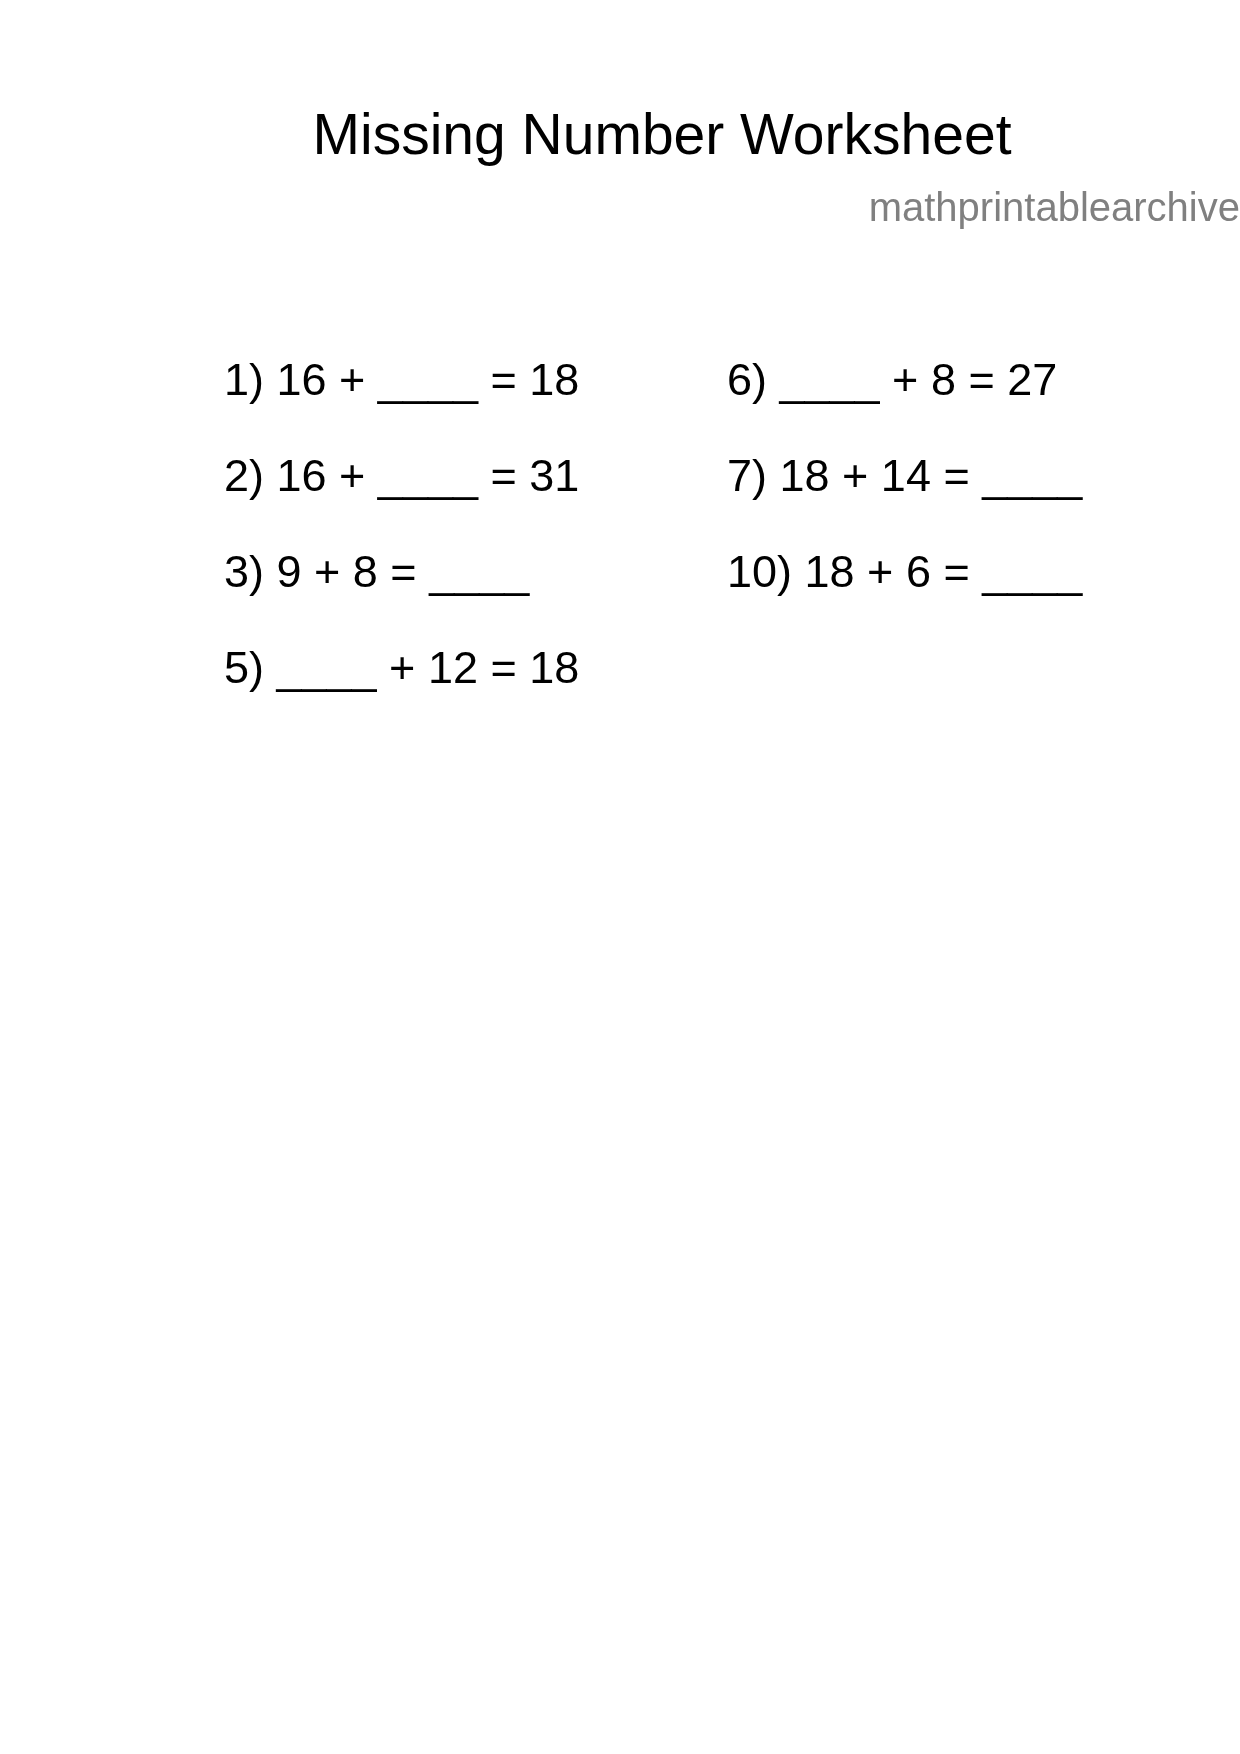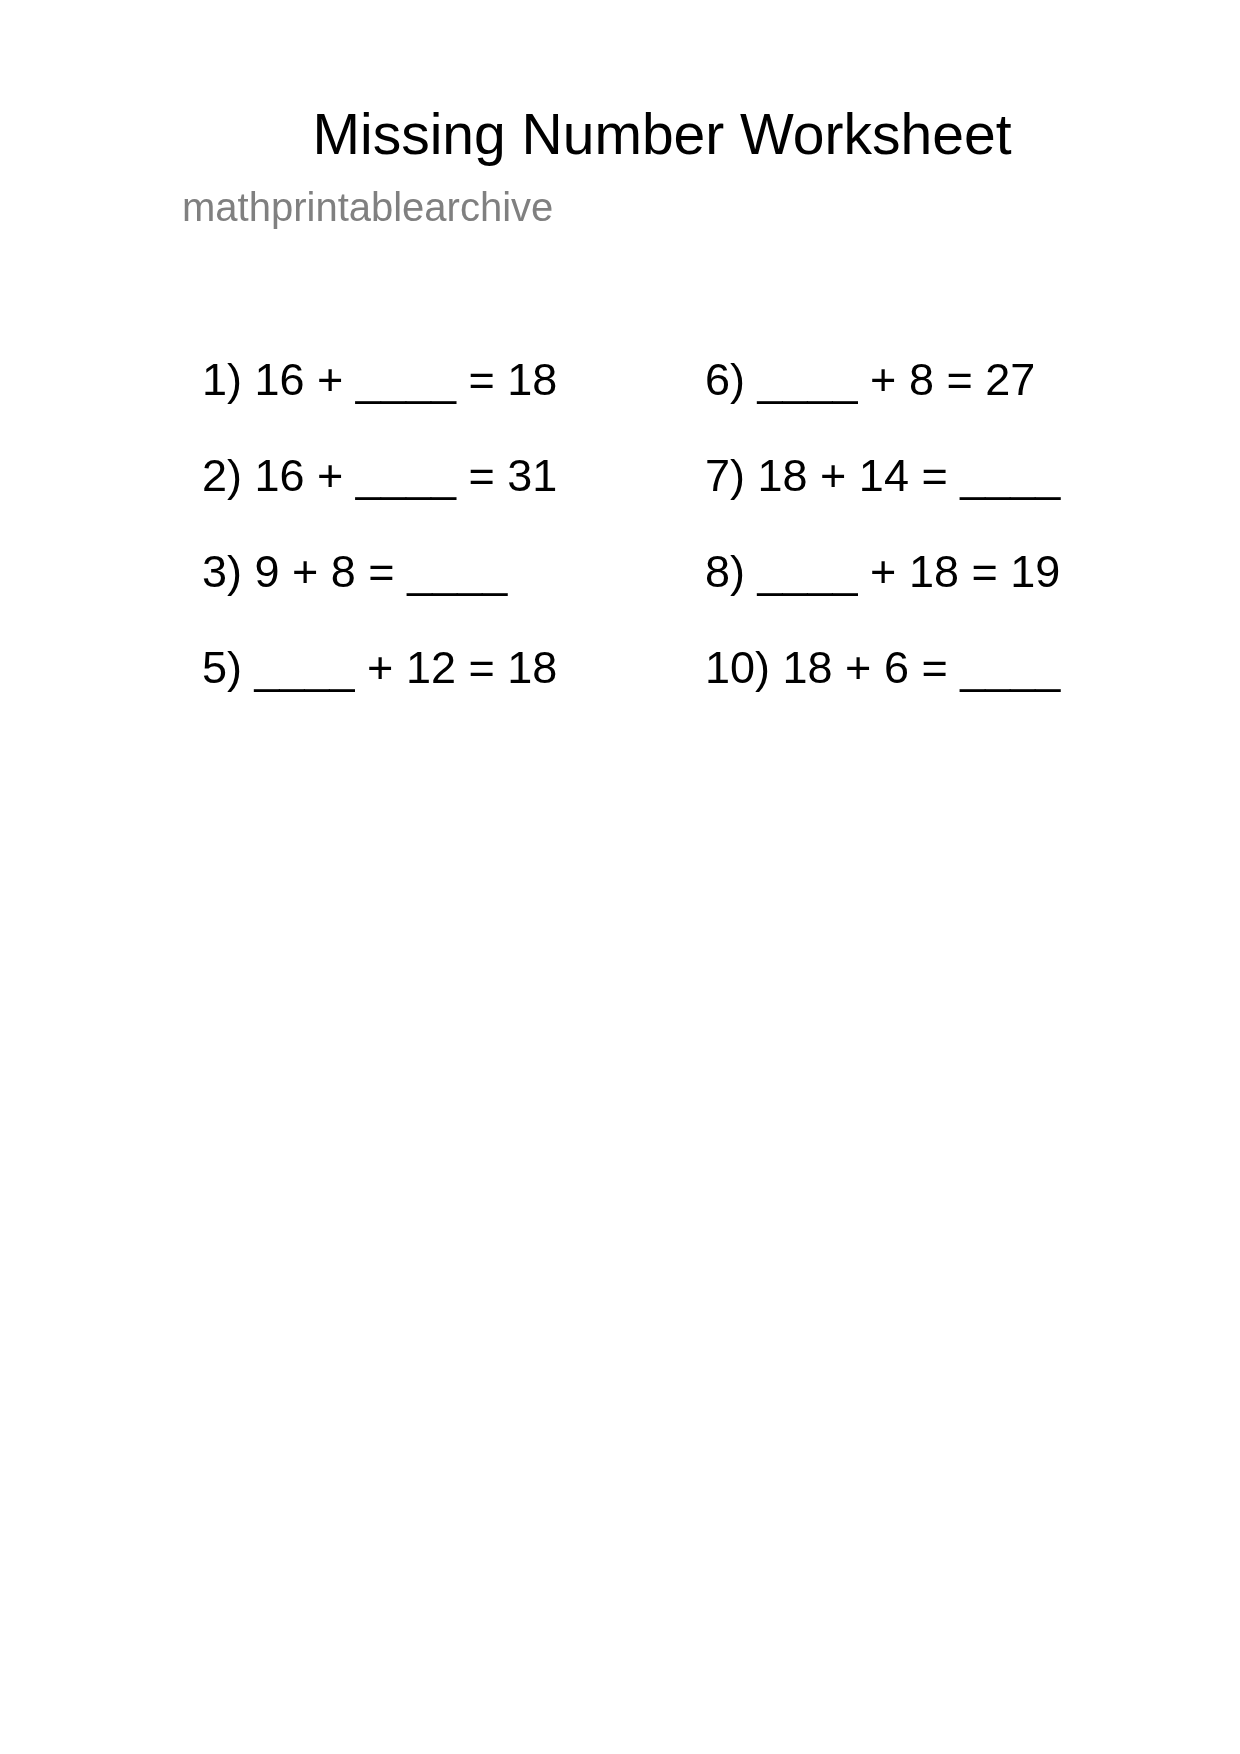--- a/index.html
+++ b/index.html
@@ -1,37 +1,36 @@
 <!DOCTYPE html>
 <html><head>
 <meta charset="utf-8">
 <style>
   html, body { margin: 0; padding: 0; background: #ffffff; }
   body { width: 1240px; height: 1754px; position: relative; overflow: hidden;
          font-family: "Liberation Sans", sans-serif; color: #000; }
   .title { position: absolute; top: 98px; left: 0; width: 1240px; padding-left: 84px; box-sizing: border-box;
            text-align: center; font-size: 57px; line-height: 72px; }
   .subtitle { position: absolute; top: 182px; left: 0; width: 1240px; padding-left: 182px; box-sizing: border-box;
-              text-align: left; font-size: 40px; line-height: 50px; color: #808080; }
-  .col { position: absolute; top: 352px; }
+              text-align: right; font-size: 40px; line-height: 50px; color: #808080; }
+  .col { position: absolute; top: 352px; margin-left: 22px; }
   .col.left { left: 202px; }
   .col.right { left: 705px; }
   .problem { font-size: 45px; line-height: 56px; height: 96px; white-space: pre; }
 </style>
 </head>
 <body>
 
 <div class="title">Missing Number Worksheet</div>
 <div class="subtitle">mathprintablearchive</div>
 
 <div class="col left">
   <div class="problem">1) 16 + ____ = 18</div>
   <div class="problem">2) 16 + ____ = 31</div>
   <div class="problem">3) 9 + 8 = ____</div>
   <div class="problem">5) ____ + 12 = 18</div>
 </div>
 
 <div class="col right">
   <div class="problem">6) ____ + 8 = 27</div>
   <div class="problem">7) 18 + 14 = ____</div>
-  <div class="problem">8) ____ + 18 = 19</div>
   <div class="problem">10) 18 + 6 = ____</div>
 </div>
 
 </body></html>

